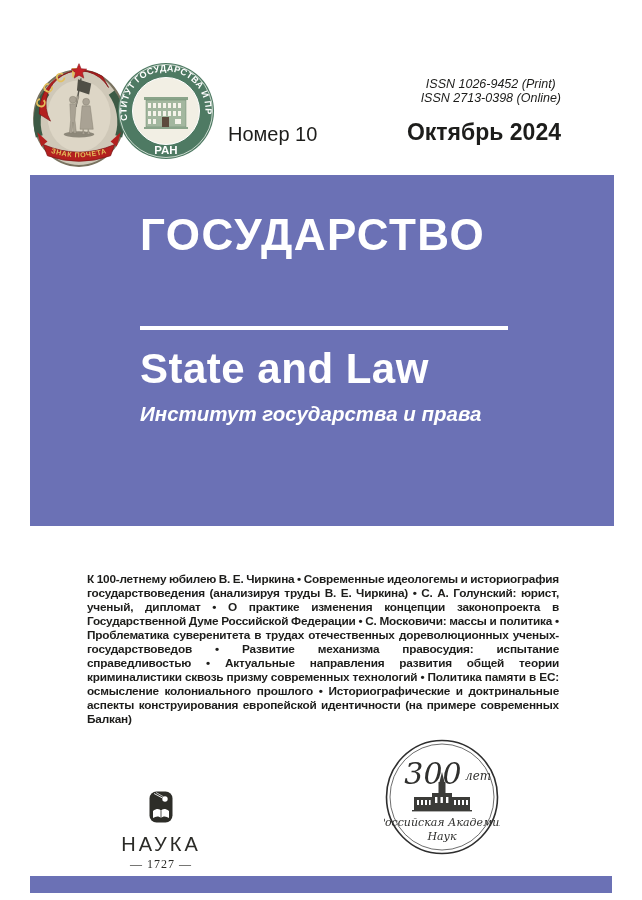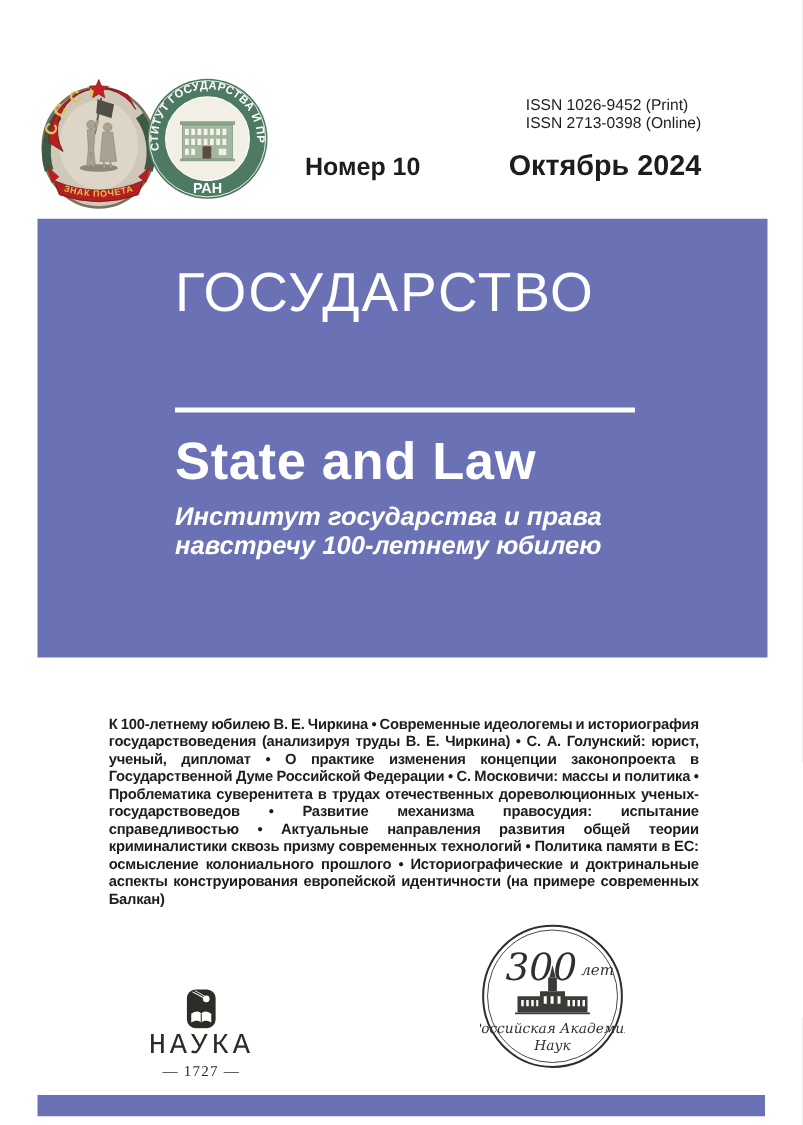--- a/index.html
+++ b/index.html
@@ -4,41 +4,41 @@
 <style>
   html,body{margin:0;padding:0;background:#e8e8e8;}
   .page{
     position:relative;width:642px;height:900px;background:#ffffff;
     margin:0 auto;overflow:hidden;
     font-family:"Liberation Sans",sans-serif;color:var(--text-black,#1d1d1b);
   }
   
   .order-badge{position:absolute;left:27px;top:61px;width:104px;height:108px;}
   .inst-logo{position:absolute;left:117px;top:62px;width:98px;height:98px;}
-  .issue-label{position:absolute;left:244px;top:123px;font-size:20px;font-weight:700;}
-  .issn-block{position:absolute;right:81px;top:77px;text-align:left;font-size:12.5px;line-height:14px;}
+  .issue-label{position:absolute;left:228px;top:123px;font-size:20px;font-weight:400;}
+  .issn-block{position:absolute;right:81px;top:77px;text-align:center;font-size:12.5px;line-height:14px;font-style:italic;}
   .month-year{position:absolute;right:81px;top:119px;font-size:23px;font-weight:700;}
   
   .masthead{position:absolute;left:30px;top:175px;width:584px;height:351px;background:var(--accent-purple,#6b71b5);}
-  .title-ru{position:absolute;left:110px;top:36px;color:#fff;font-weight:400;font-size:44px;line-height:47px;letter-spacing:1.5px;}
+  .title-ru{position:absolute;left:110px;top:36px;color:#fff;font-weight:700;font-size:44px;line-height:47px;letter-spacing:1.5px;}
   .title-ru .l2{word-spacing:14px;}
   .mast-divider{position:absolute;left:110px;top:151px;width:368px;height:4px;background:#fff;}
   .title-en{position:absolute;left:110px;top:170px;color:#fff;font-weight:700;font-size:42px;letter-spacing:0.5px;}
   .subtitle{position:absolute;left:110px;top:228px;color:#fff;font-weight:700;font-style:italic;font-size:20.5px;line-height:22.5px;}
   
   .contents{
     position:absolute;left:87px;top:572px;width:472px;
     font-size:11.8px;font-weight:700;line-height:14px;
     letter-spacing:-0.2px;word-spacing:-0.5px;
     text-align:justify;color:var(--text-black,#1d1d1b);
   }
   
   .nauka{position:absolute;left:104px;top:791px;width:114px;text-align:center;color:#2b2b27;}
   .nauka svg{display:block;margin:0 auto;}
-  .nauka-name{font-family:Liberation Mono, monospace;font-size:23px;letter-spacing:3px;margin-top:0;}
+  .nauka-name{font-family:Liberation Sans, sans-serif;font-size:20px;letter-spacing:3px;margin-top:10px;}
   .nauka-year{font-family:"Liberation Serif",serif;font-size:12px;letter-spacing:1px;margin-top:1px;}
   .ran-stamp{position:absolute;left:384px;top:739px;width:116px;height:116px;}
   .bottom-bar{position:absolute;left:30px;top:876px;width:582px;height:17px;background:var(--accent-purple,#6b71b5);}
   
   .f-red{fill:var(--badge-red,#b3201f);}
   .f-gold{fill:var(--badge-gold,#e4c05c);}
   .f-green{fill:var(--logo-green,#4e7a63);}
   .stamp-text{font-family:"DejaVu Serif",serif;font-style:italic;fill:#2f2f2d;}
 </style>
 </head>
@@ -124,21 +124,20 @@
   <div class="month-year">Октябрь 2024</div>
 
   <div class="masthead">
     <div class="title-ru">
       <div class="l1">ГОСУДАРСТВО</div>
     </div>
     <div class="mast-divider"></div>
     <div class="title-en">State and Law</div>
     <div class="subtitle">
       <div>Институт государства и права</div>
-      <div>навстречу 100-летнему юбилею</div>
     </div>
   </div>
 
   <div class="contents">К 100-летнему юбилею В. Е. Чиркина • Современные идеологемы и историография государствоведения (анализируя труды В. Е. Чиркина) • С. А. Голунский: юрист, ученый, дипломат • О практике изменения концепции законопроекта в Государственной Думе Российской Федерации • С. Московичи: массы и политика • Проблематика суверенитета в трудах отечественных дореволюционных ученых-государствоведов • Развитие механизма правосудия: испытание справедливостью • Актуальные направления развития общей теории криминалистики сквозь призму современных технологий • Политика памяти в ЕС: осмысление колониального прошлого • Историографические и доктринальные аспекты конструирования европейской идентичности (на примере современных Балкан)</div>
 
   <div class="nauka">
     <svg width="24" height="32" viewBox="0 0 24 32" xmlns="http://www.w3.org/2000/svg">
       <rect x="0.5" y="0.5" width="23" height="31" rx="7" fill="#2d2d28"></rect>
       <line x1="5" y1="2.5" x2="13.5" y2="7" stroke="#ffffff" stroke-width="0.9"></line>
       <line x1="7" y1="1.5" x2="14.5" y2="5.8" stroke="#ffffff" stroke-width="0.7"></line>

